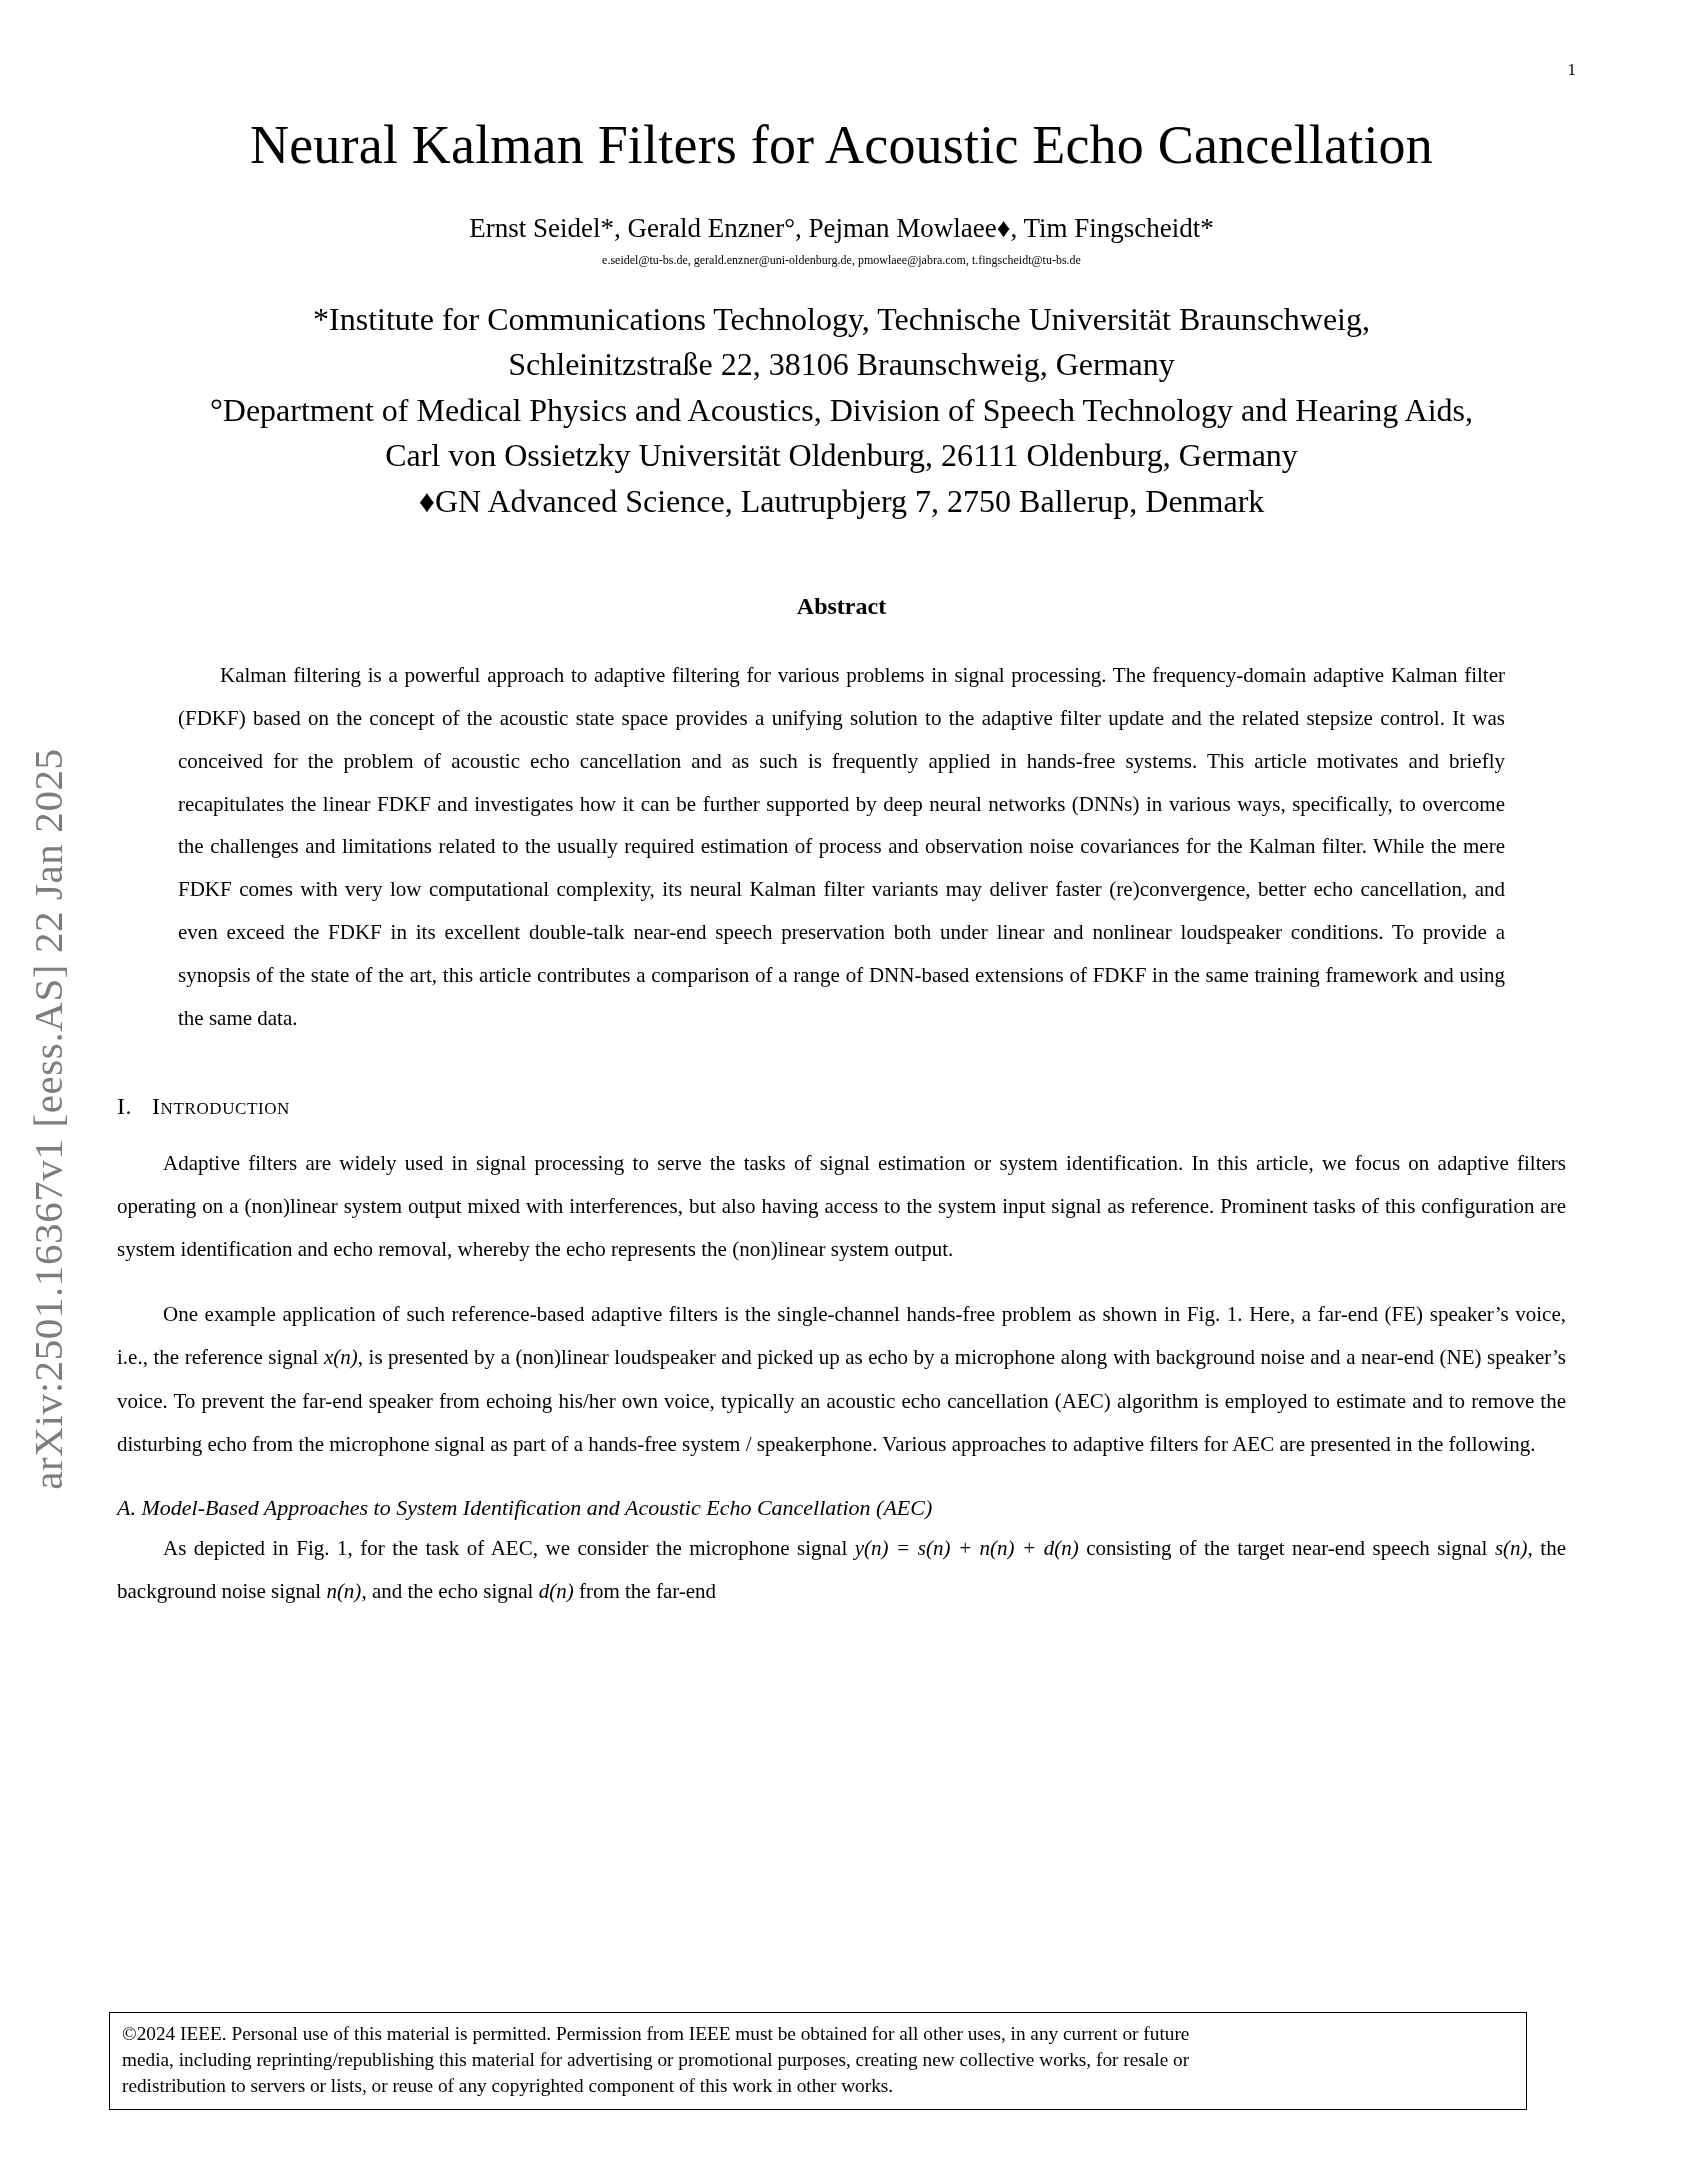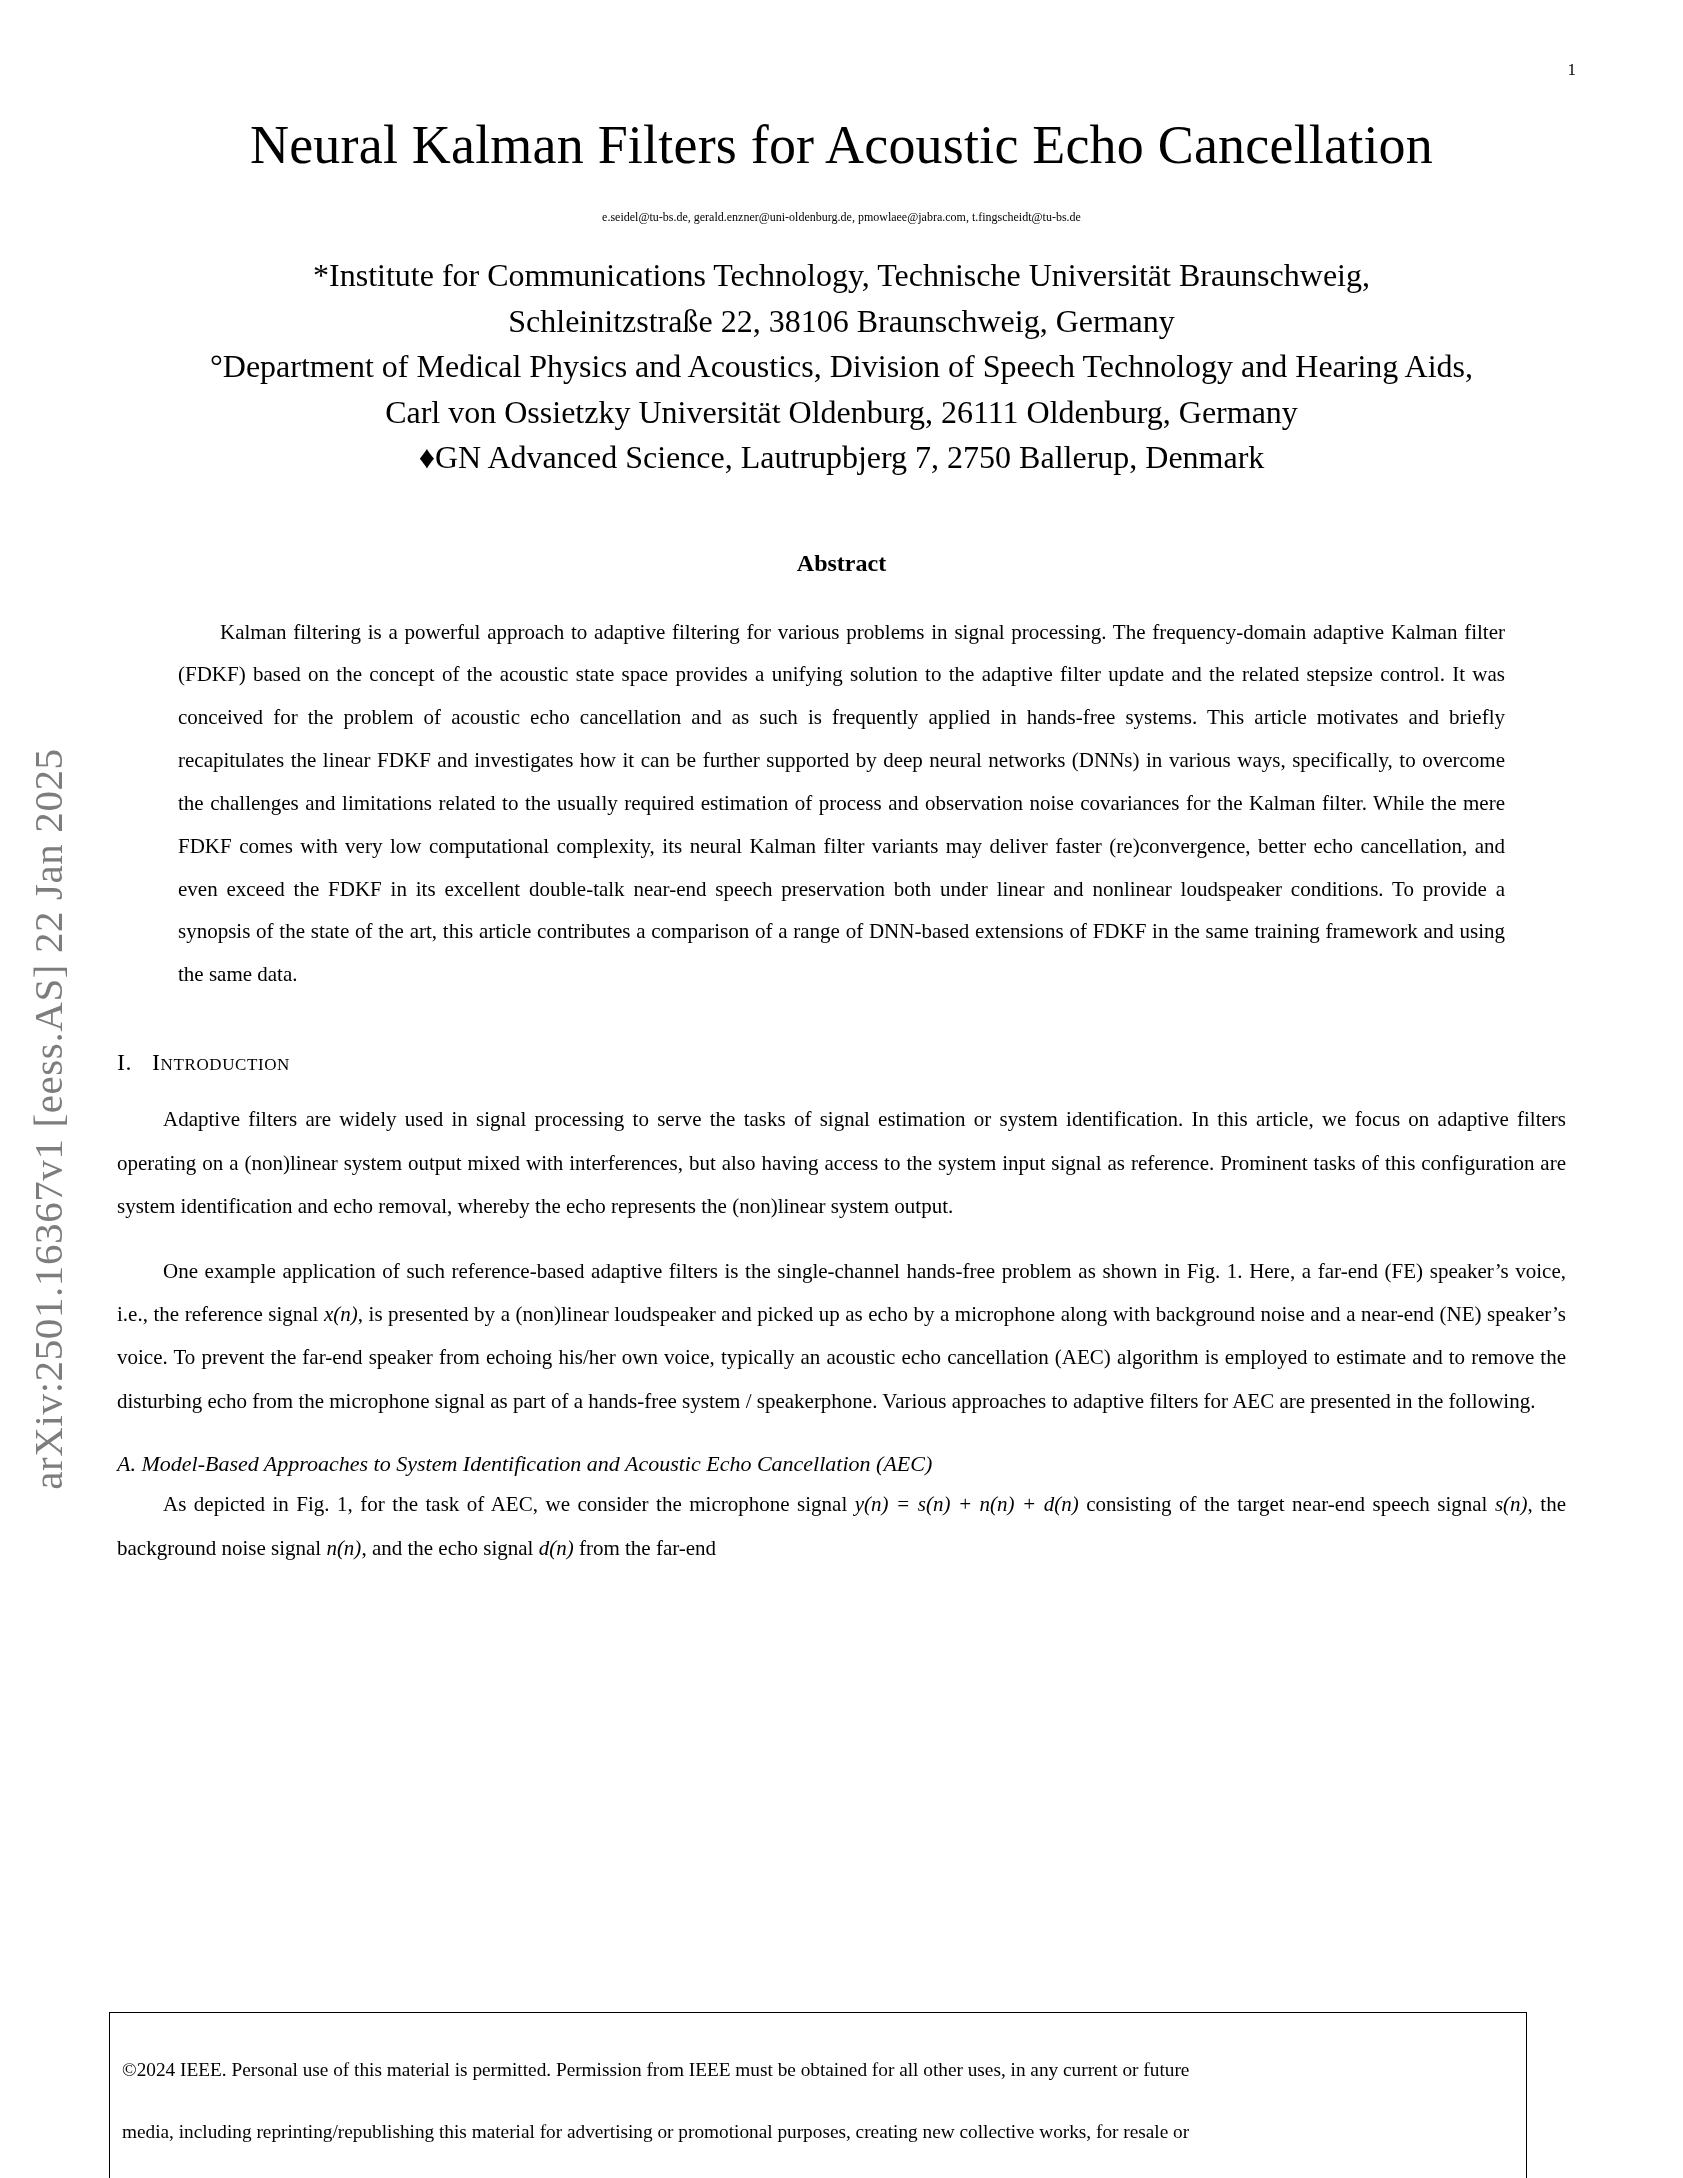--- a/index.html
+++ b/index.html
@@ -146,36 +146,36 @@
     width: 1418px;
     border: 1.6px solid #000000;
     box-sizing: border-box;
     padding: 8px 10px 9px 12px;
     background: #ffffff;
   }
   .copyright-text {
     font-size: 19.3px;
     line-height: 1.36;
     text-align: left;
-    margin-top: 36px;
   }
 </style>
 </head>
 <body>
 
 <div class="page">
 
   <div class="page-number">1</div>
 
   <div class="arxiv-stamp">arXiv:2501.16367v1  [eess.AS]  22 Jan 2025</div>
 
   <div class="content">
 
     <h1 class="title">Neural Kalman Filters for Acoustic Echo Cancellation</h1>
 
+    <div class="authors">Ernst Seidel*, Gerald Enzner°, Pejman Mowlaee♦, Tim Fingscheidt*</div>
 
     <div class="emails">e.seidel@tu-bs.de, gerald.enzner@uni-oldenburg.de, pmowlaee@jabra.com, t.fingscheidt@tu-bs.de</div>
 
     <div class="affiliations">
       <div>*Institute for Communications Technology, Technische Universität Braunschweig,</div>
       <div>Schleinitzstraße 22, 38106 Braunschweig, Germany</div>
       <div>°Department of Medical Physics and Acoustics, Division of Speech Technology and Hearing Aids,</div>
       <div>Carl von Ossietzky Universität Oldenburg, 26111 Oldenburg, Germany</div>
       <div>♦GN Advanced Science, Lautrupbjerg 7, 2750 Ballerup, Denmark</div>
     </div>

